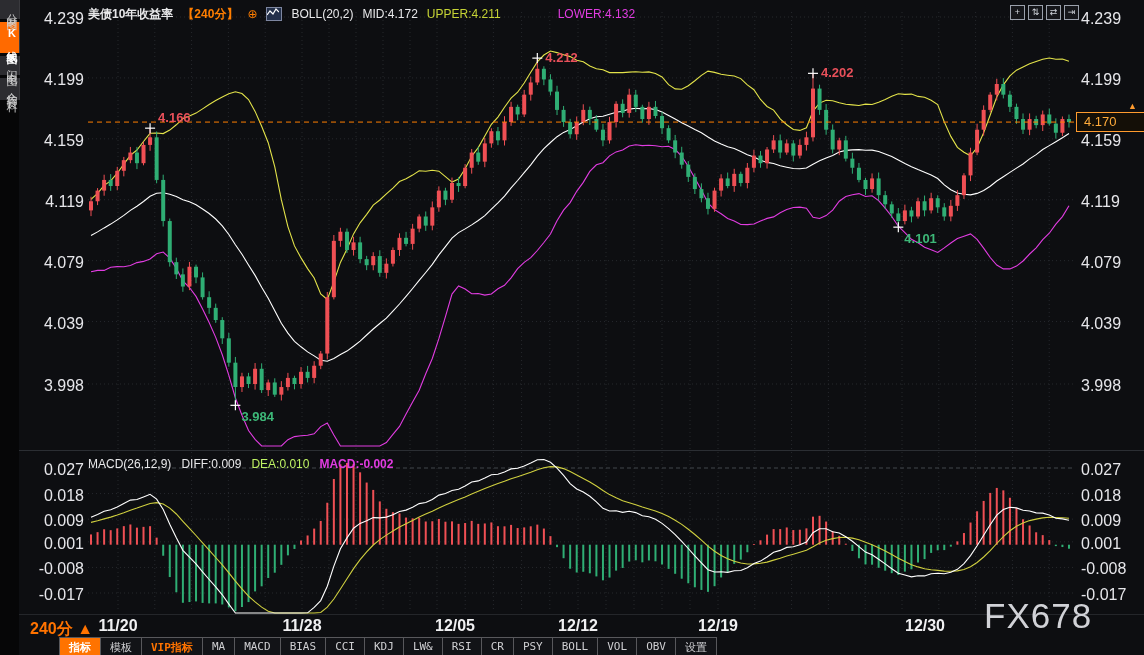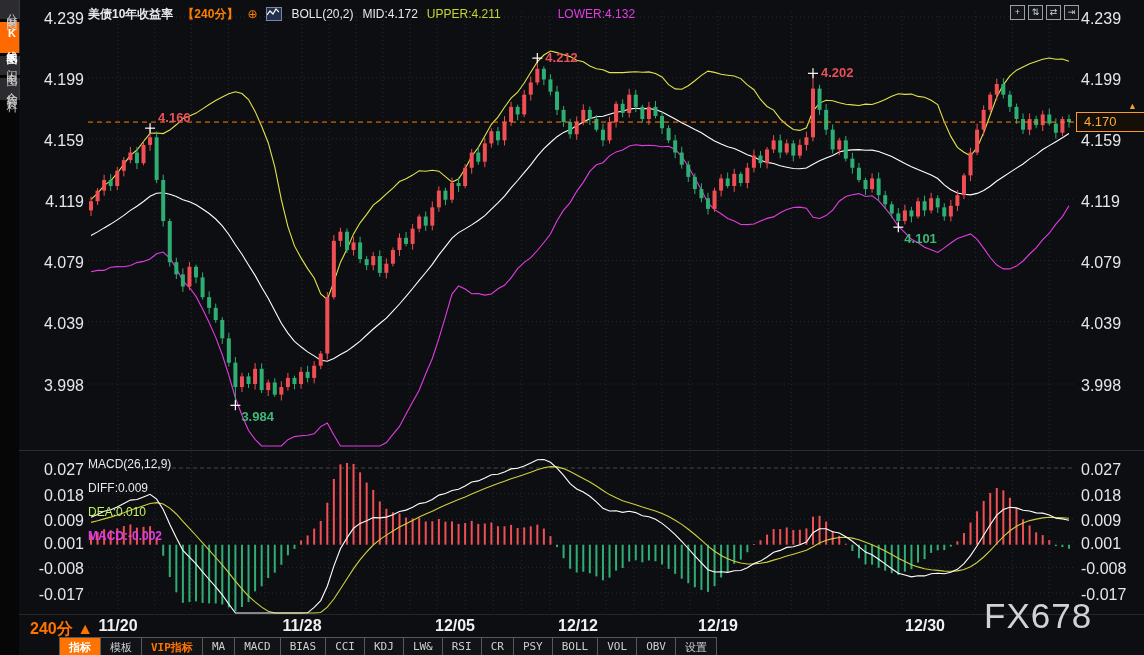--- a/index.html
+++ b/index.html
@@ -27,21 +27,21 @@
     text-align:center;cursor:pointer;background:#15161a;}
   
   .axis-label{position:absolute;width:84px;text-align:right;font-size:16px;color:#e6e6ea;z-index:2;}
   .axis-label.right{width:60px;text-align:left;left:1081px;}
   .xlabel{position:absolute;top:617px;transform:translateX(-50%);font-size:16px;color:#f0f0f2;font-weight:bold;z-index:2;}
   
   #price-box{position:absolute;left:1076px;top:112px;width:64px;height:18px;border:1px solid #ff9b2e;
     color:#ffab3a;font-size:13px;line-height:18px;padding-left:7px;background:#140f07;z-index:6;}
   #price-pin{position:absolute;left:1128px;top:101px;color:#ff9b2e;font-size:9px;z-index:6;}
   
-  #macd-header{position:absolute;left:88px;top:457px;font-size:12px;display:flex;gap:10px;z-index:5;white-space:nowrap;flex-direction:column;}
+  #macd-header{position:absolute;left:88px;top:457px;font-size:12px;display:flex;gap:10px;z-index:5;white-space:nowrap;}
   .m-name,.m-diff{color:#e8e8ea;}
   .m-dea{color:#bef264;}
   .m-macd{color:#e13ce1;font-weight:bold;}
   #macd-corner{position:absolute;left:0;top:453px;width:0;height:0;border-left:8px solid #c04040;
     border-bottom:8px solid transparent;z-index:3;}
   
   #period-selector{position:absolute;left:30px;top:619px;color:#ff7300;font-size:16px;font-weight:bold;z-index:5;cursor:pointer;}
   #toolbar{position:absolute;left:60px;top:637px;display:flex;z-index:5;}
   .tb-btn{border:1px solid #58585c;margin-left:-1px;background:#121317;color:#cfcfd2;
     font-size:11px;font-family:"DejaVu Sans Mono","Liberation Mono",monospace;

